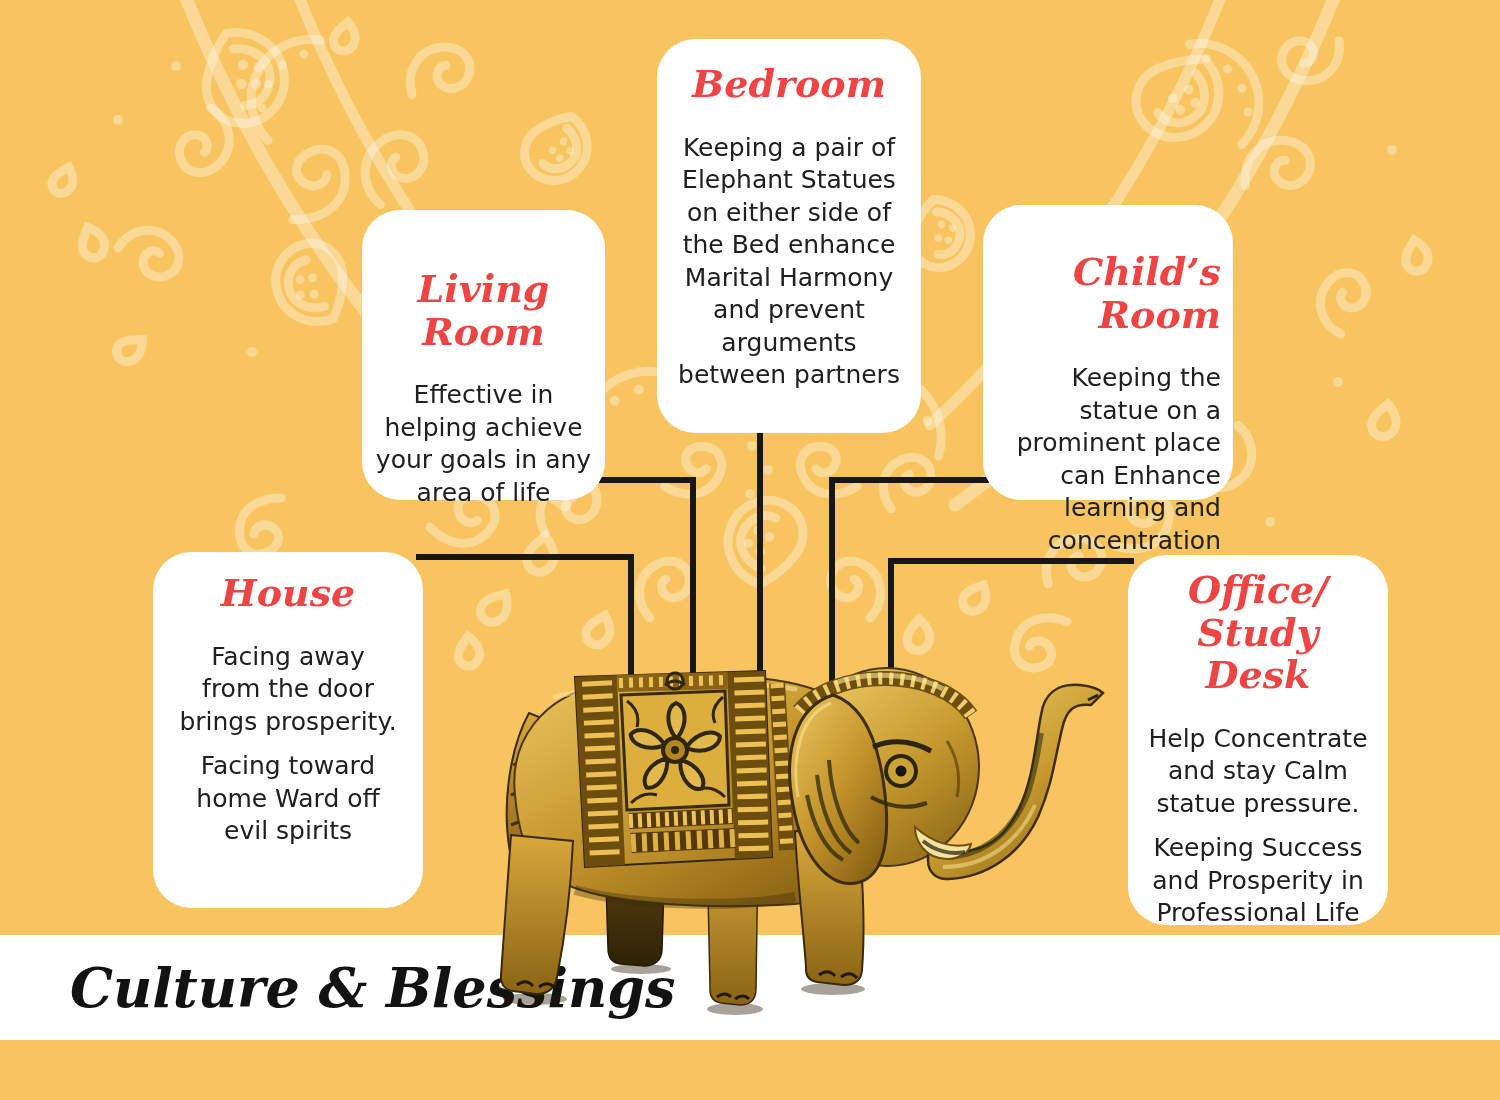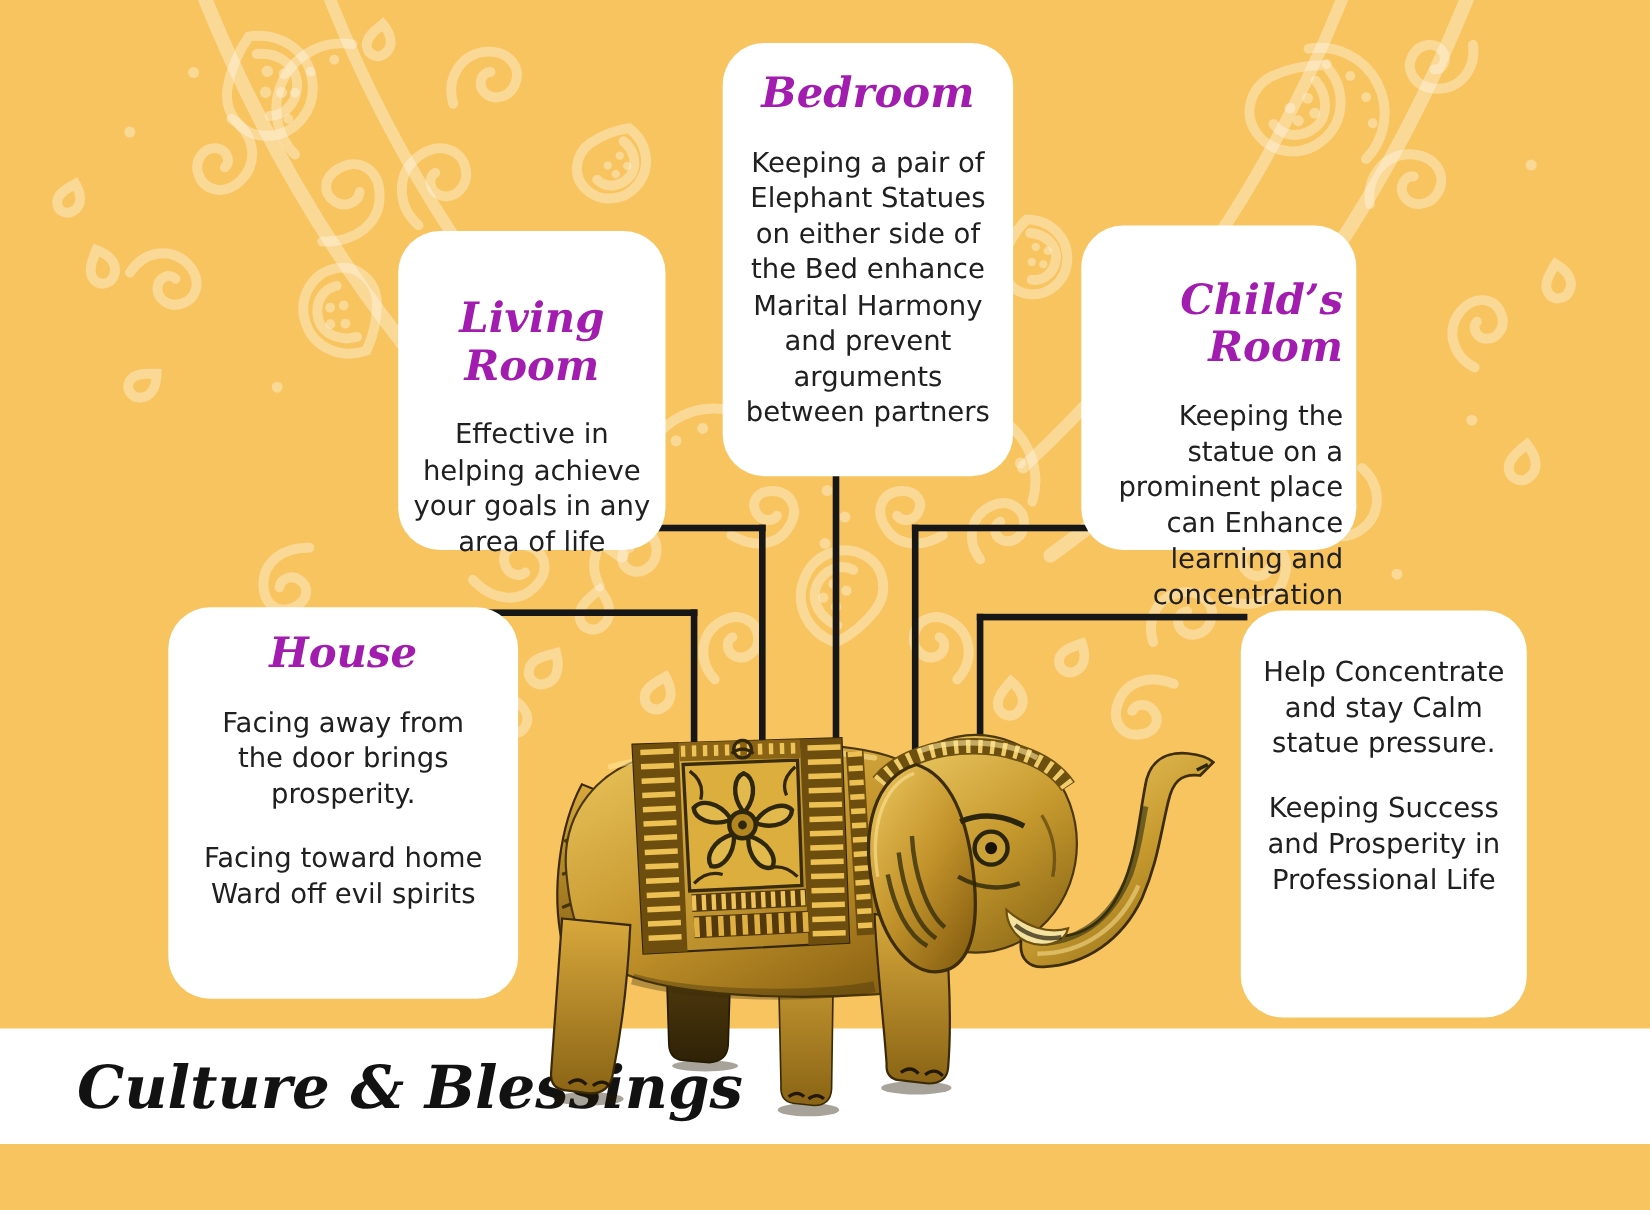--- a/index.html
+++ b/index.html
@@ -27,30 +27,30 @@
   .ln-childs-v {left:829px;top:477px;width:6px;height:303px;}
   .ln-house-h  {left:416px;top:554px;width:218px;height:6px;}
   .ln-house-v  {left:628px;top:554px;width:6px;height:146px;}
   .ln-office-h {left:888px;top:558px;width:246px;height:6px;}
   .ln-office-v {left:888px;top:558px;width:6px;height:142px;}
 
   
   .card{position:absolute;background:#ffffff;border-radius:38px;z-index:4;
         text-align:center;box-sizing:border-box;color:#1e1e1e;}
   .card-title{margin:0;font-style:italic;font-weight:700;font-size:38px;line-height:1.12;
-              font-family:"DejaVu Serif",serif;color:#a21caf;}
+              font-family:"DejaVu Serif",serif;color:#ef4444;}
   .card-title span{display:block;}
   .card-body{margin:26px 0 0;font-size:25px;line-height:1.3;color:#202020;}
-  .card-body.second{margin-top:26px;}
+  .card-body.second{margin-top:12px;}
   .card-body:empty{display:none;}
 
   .card-living {left:362px;top:210px;width:243px;height:290px;padding:58px 12px 0;}
   .card-bedroom{left:657px;top:39px; width:264px;height:394px;padding:24px 16px 0;}
   .card-childs {left:983px;top:205px;width:250px;height:295px;padding:46px 12px 0;text-align:right;}
-  .card-house  {left:153px;top:552px;width:318px;height:356px;padding:20px 26px 0;}
+  .card-house  {left:153px;top:552px;width:270px;height:356px;padding:20px 26px 0;}
   .card-office {left:1128px;top:555px;width:260px;height:370px;padding:14px 16px 0;}
 
   
   .elephant{position:absolute;left:495px;top:645px;width:620px;height:370px;z-index:6;}
 </style>
 </head>
 <body>
 
 <div class="stage">
 
@@ -195,20 +195,24 @@
 
   <section class="card card-house">
     <h2 class="card-title">
       <span>House</span>
     </h2>
     <p class="card-body">Facing away from the door brings prosperity.</p>
     <p class="card-body second">Facing toward home Ward off evil spirits</p>
   </section>
 
   <section class="card card-office">
+    <h2 class="card-title">
+      <span>Office/ Study</span>
+      <span>Desk</span>
+    </h2>
     <p class="card-body">Help Concentrate and stay Calm statue pressure.</p>
     <p class="card-body second">Keeping Success and Prosperity in Professional Life</p>
   </section>
 
   <svg class="elephant" viewBox="0 0 620 370" aria-hidden="true">
     <defs>
       <linearGradient id="gBody" x1="0" y1="0" x2="0.8" y2="1">
         <stop offset="0" stop-color="#edc75f"></stop>
           <stop offset="0.55" stop-color="#c4942c"></stop>
           <stop offset="1" stop-color="#8a6212"></stop>

